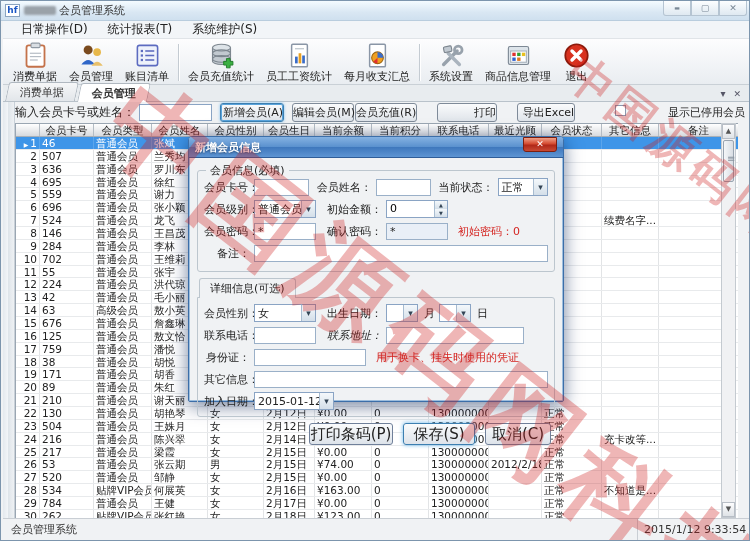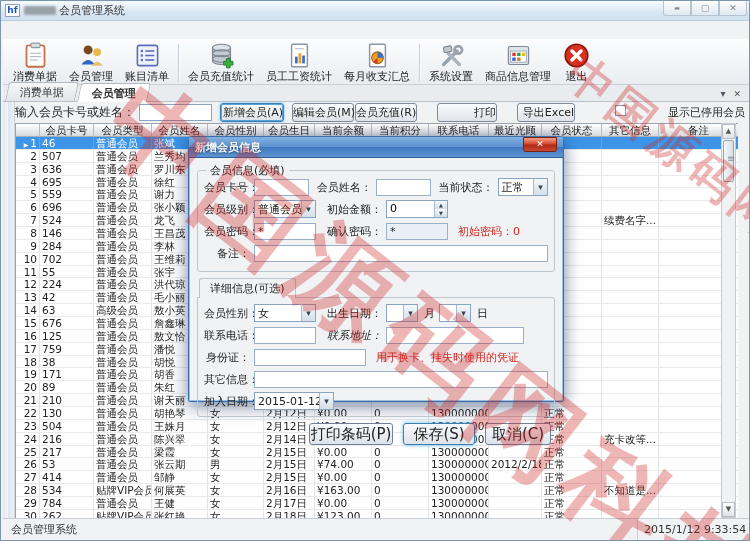--- a/index.html
+++ b/index.html
@@ -117,20 +117,25 @@
     <span class="appicon">hf</span>
     <span class="censor"></span>
     <span class="title">会员管理系统</span>
     <span class="caption-btns">
       <span class="cbtn min"></span>
       <span class="cbtn max"></span>
       <span class="cbtn cls"></span>
     </span>
   </div>
 
+  <div class="menubar" id="menubar">
+      <div class="menu-item">日常操作(D)</div>
+      <div class="menu-item">统计报表(T)</div>
+      <div class="menu-item">系统维护(S)</div>
+    </div>
 
   <div class="toolbar" id="toolbar">
       <div class="tool-item">
         <span class="ticon"><svg viewBox="0 0 24 24">
             <rect x="4" y="3" width="16" height="19" rx="2" fill="#fff" stroke="#c4724a" stroke-width="1.6"></rect>
             <rect x="8" y="1" width="8" height="4" rx="1" fill="#d9dee3" stroke="#8f99a3"></rect>
             <line x1="7" y1="10" x2="17" y2="10" stroke="#b0b8c0"></line>
             <line x1="7" y1="13" x2="17" y2="13" stroke="#b0b8c0"></line>
             <line x1="7" y1="16" x2="14" y2="16" stroke="#b0b8c0"></line>
           </svg></span>
@@ -647,21 +652,21 @@
           <div class="td c6">¥74.00</div>
           <div class="td c7">0</div>
           <div class="td c8">13000000000</div>
           <div class="td c9">2012/2/18</div>
           <div class="td c10">正常</div>
           <div class="td c11"></div>
           <div class="td c12"></div>
         </div>
         <div class="tr">
           <div class="td c0">27</div>
-          <div class="td c1">414</div>
+          <div class="td c1">520</div>
           <div class="td c2">普通会员</div>
           <div class="td c3">邹静</div>
           <div class="td c4">女</div>
           <div class="td c5">2月15日</div>
           <div class="td c6">¥0.00</div>
           <div class="td c7">0</div>
           <div class="td c8">13000000000</div>
           <div class="td c9"></div>
           <div class="td c10">正常</div>
           <div class="td c11"></div>

